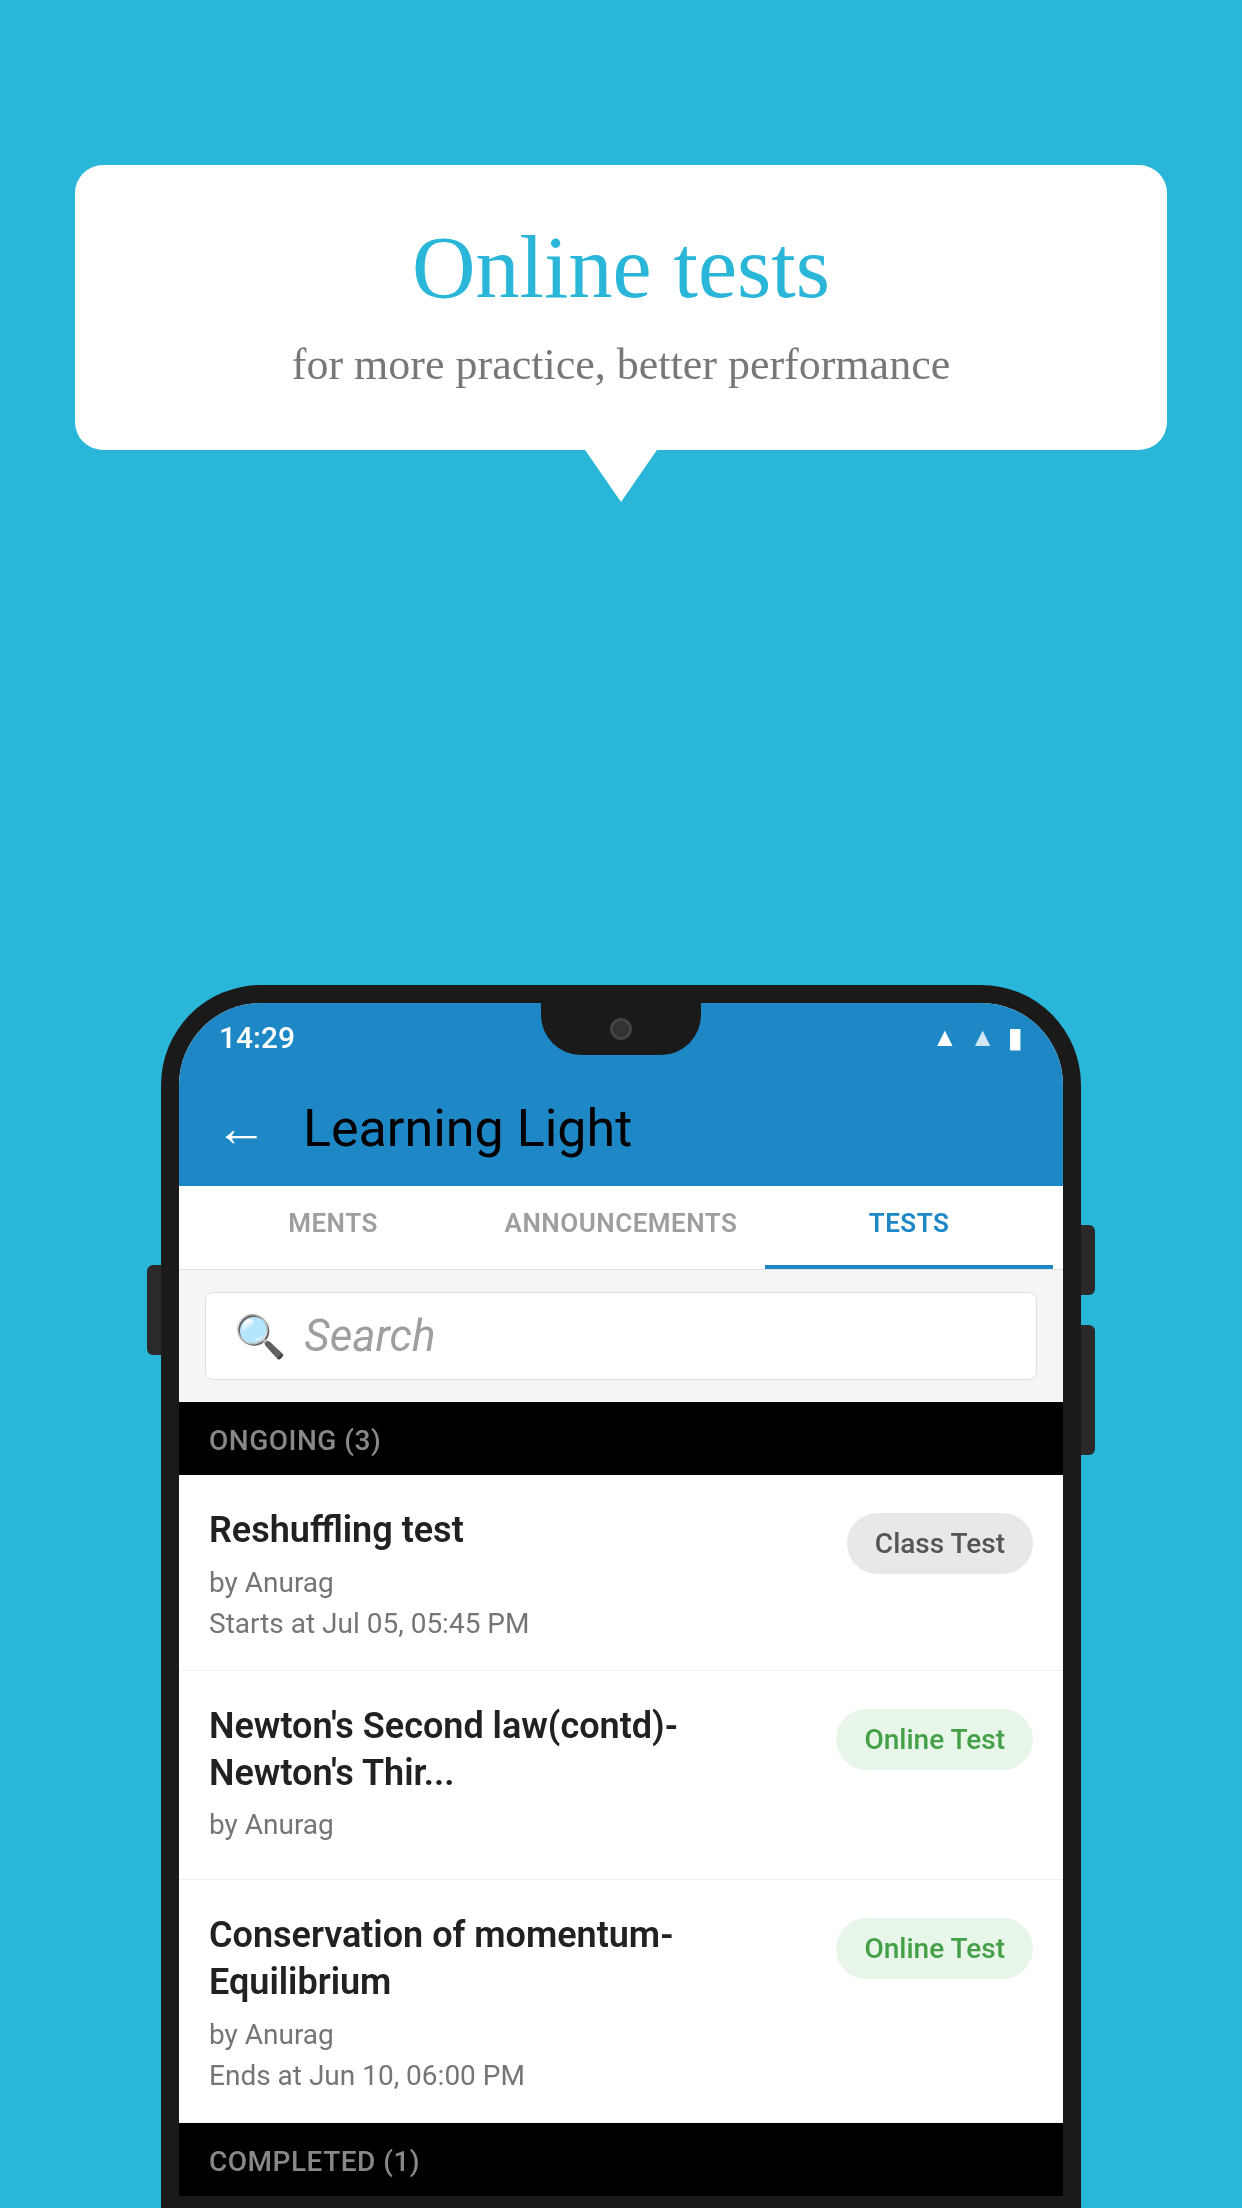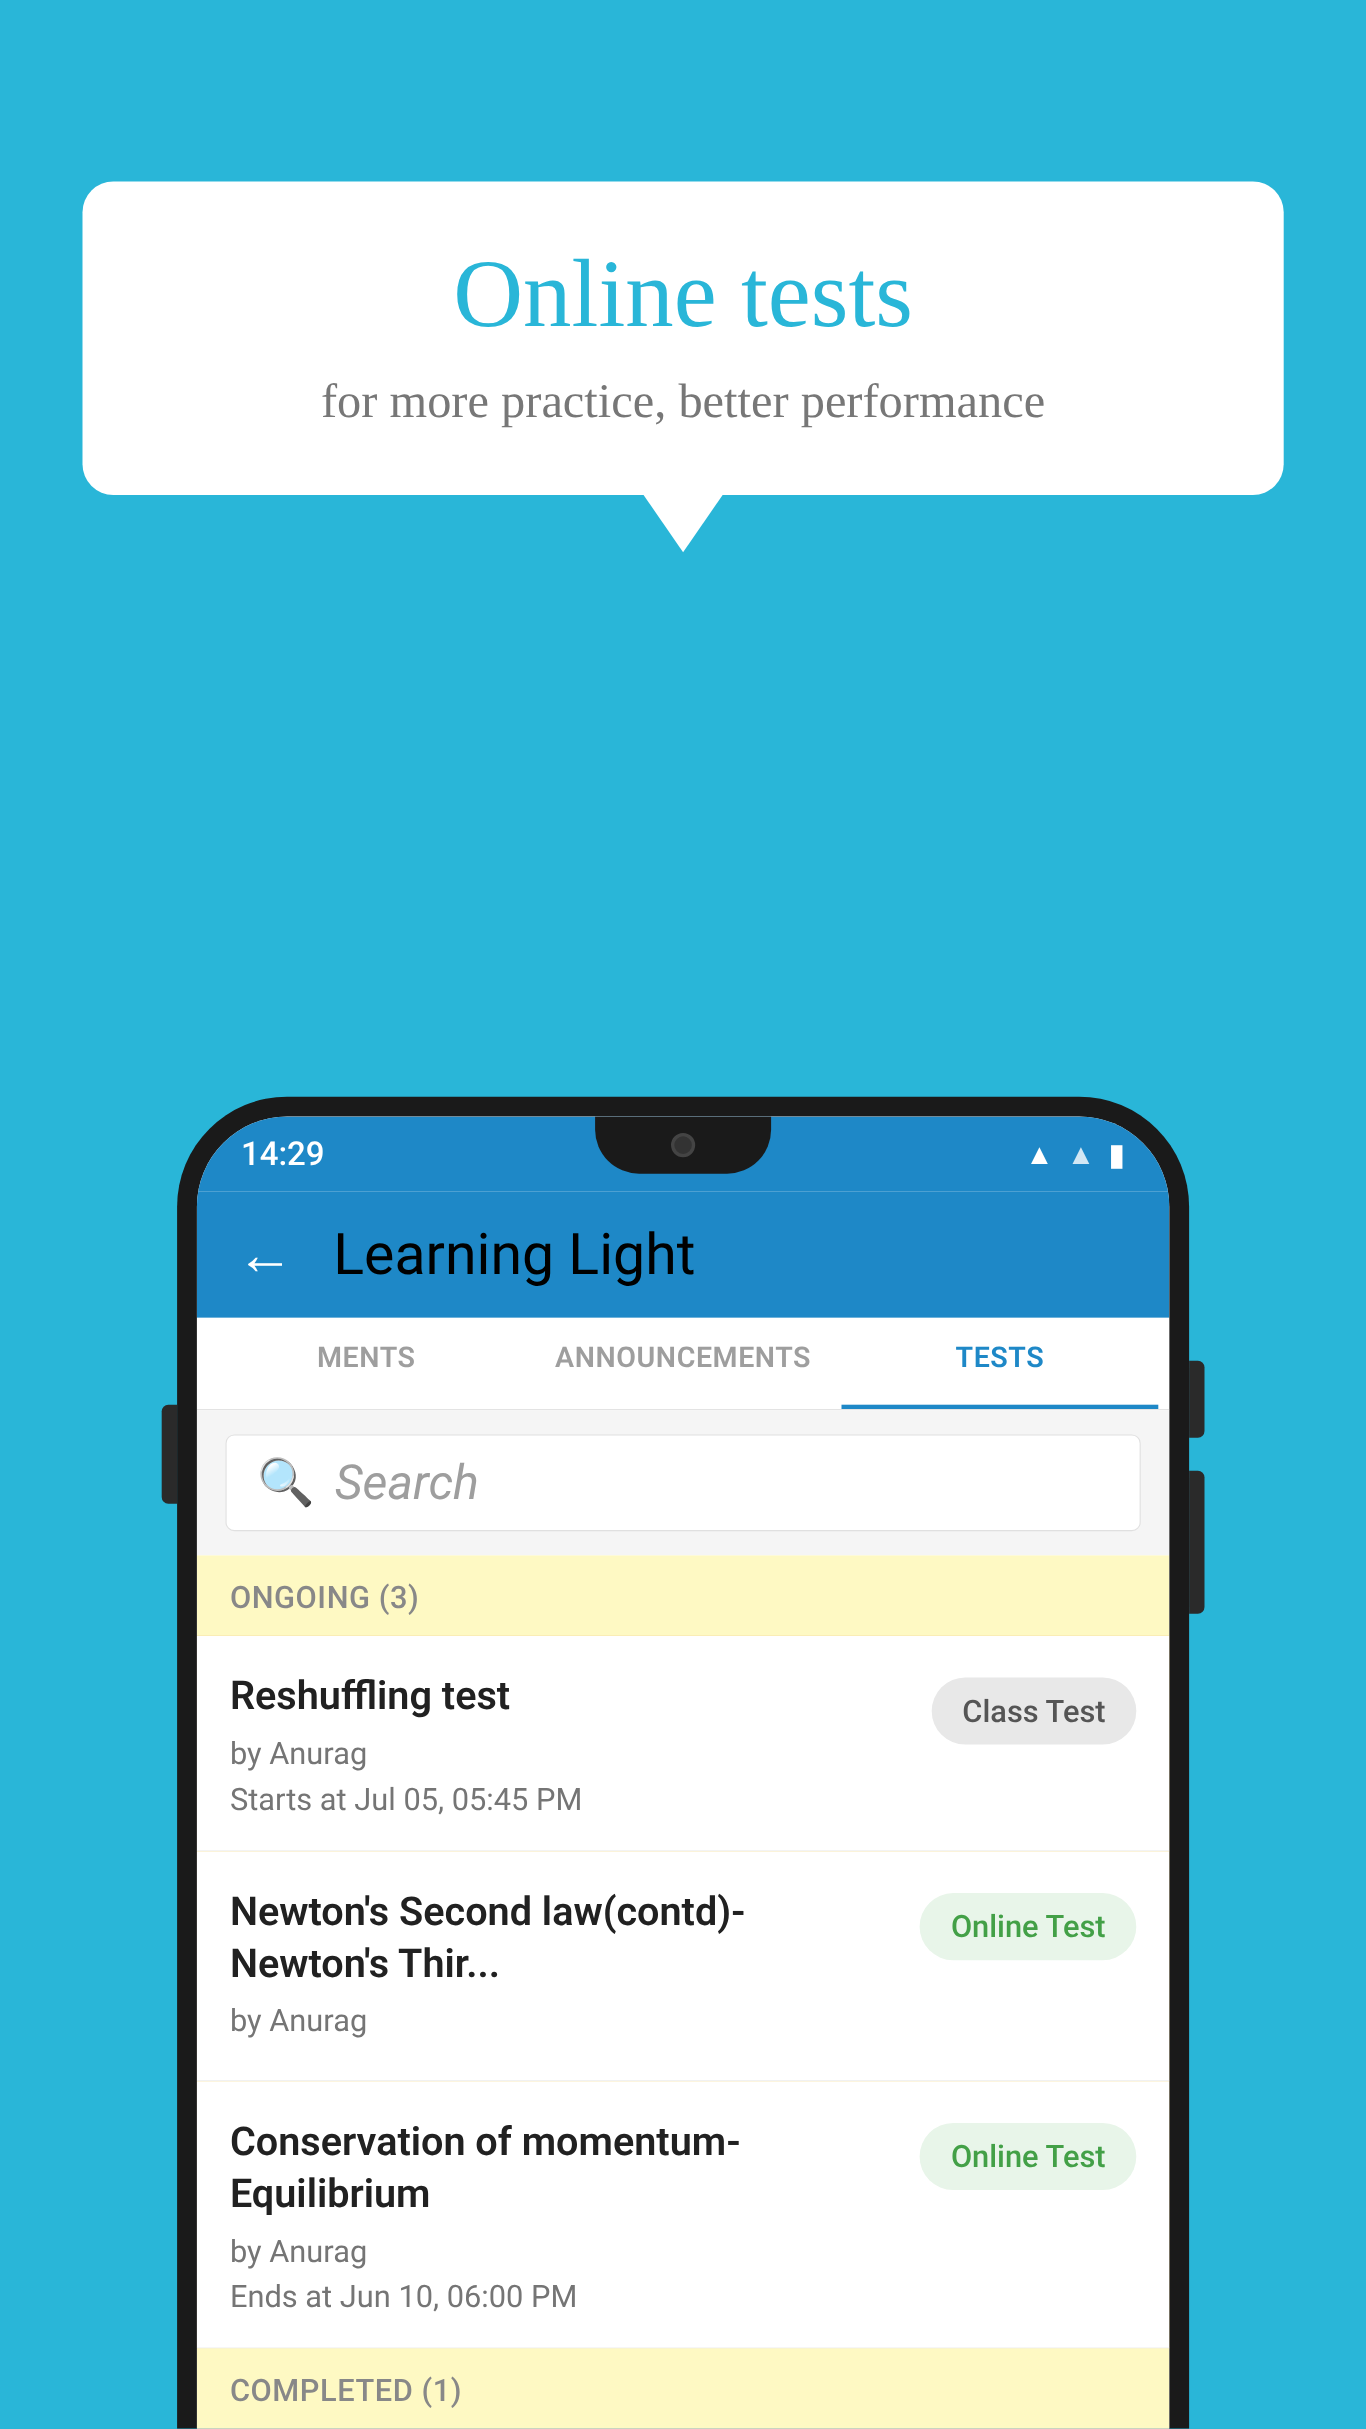--- a/index.html
+++ b/index.html
@@ -62,21 +62,21 @@
       bottom: 0;
       left: 50%;
       transform: translateX(-50%);
       width: 920px;
     }
 
     .phone-frame {
       width: 920px;
       background: #1a1a1a;
       border-radius: 100px 100px 0 0;
-      padding: 18px 18px 0;
+      padding: 18px 18px 12px;
       position: relative;
     }
 
     .phone-inner {
       background: white;
       border-radius: 82px 82px 0 0;
       overflow: hidden;
     }
 
     
@@ -207,21 +207,21 @@
     }
 
     .search-text {
       font-size: 44px;
       color: #9e9e9e;
       font-style: italic;
     }
 
     
     .section-header {
-      background: #fef9c3;
+      background: #000000;
       padding: 22px 30px 18px;
       font-size: 28px;
       color: #888;
       font-weight: 500;
       letter-spacing: 0.5px;
     }
 
     
     .test-list {
       background: #eab308;

